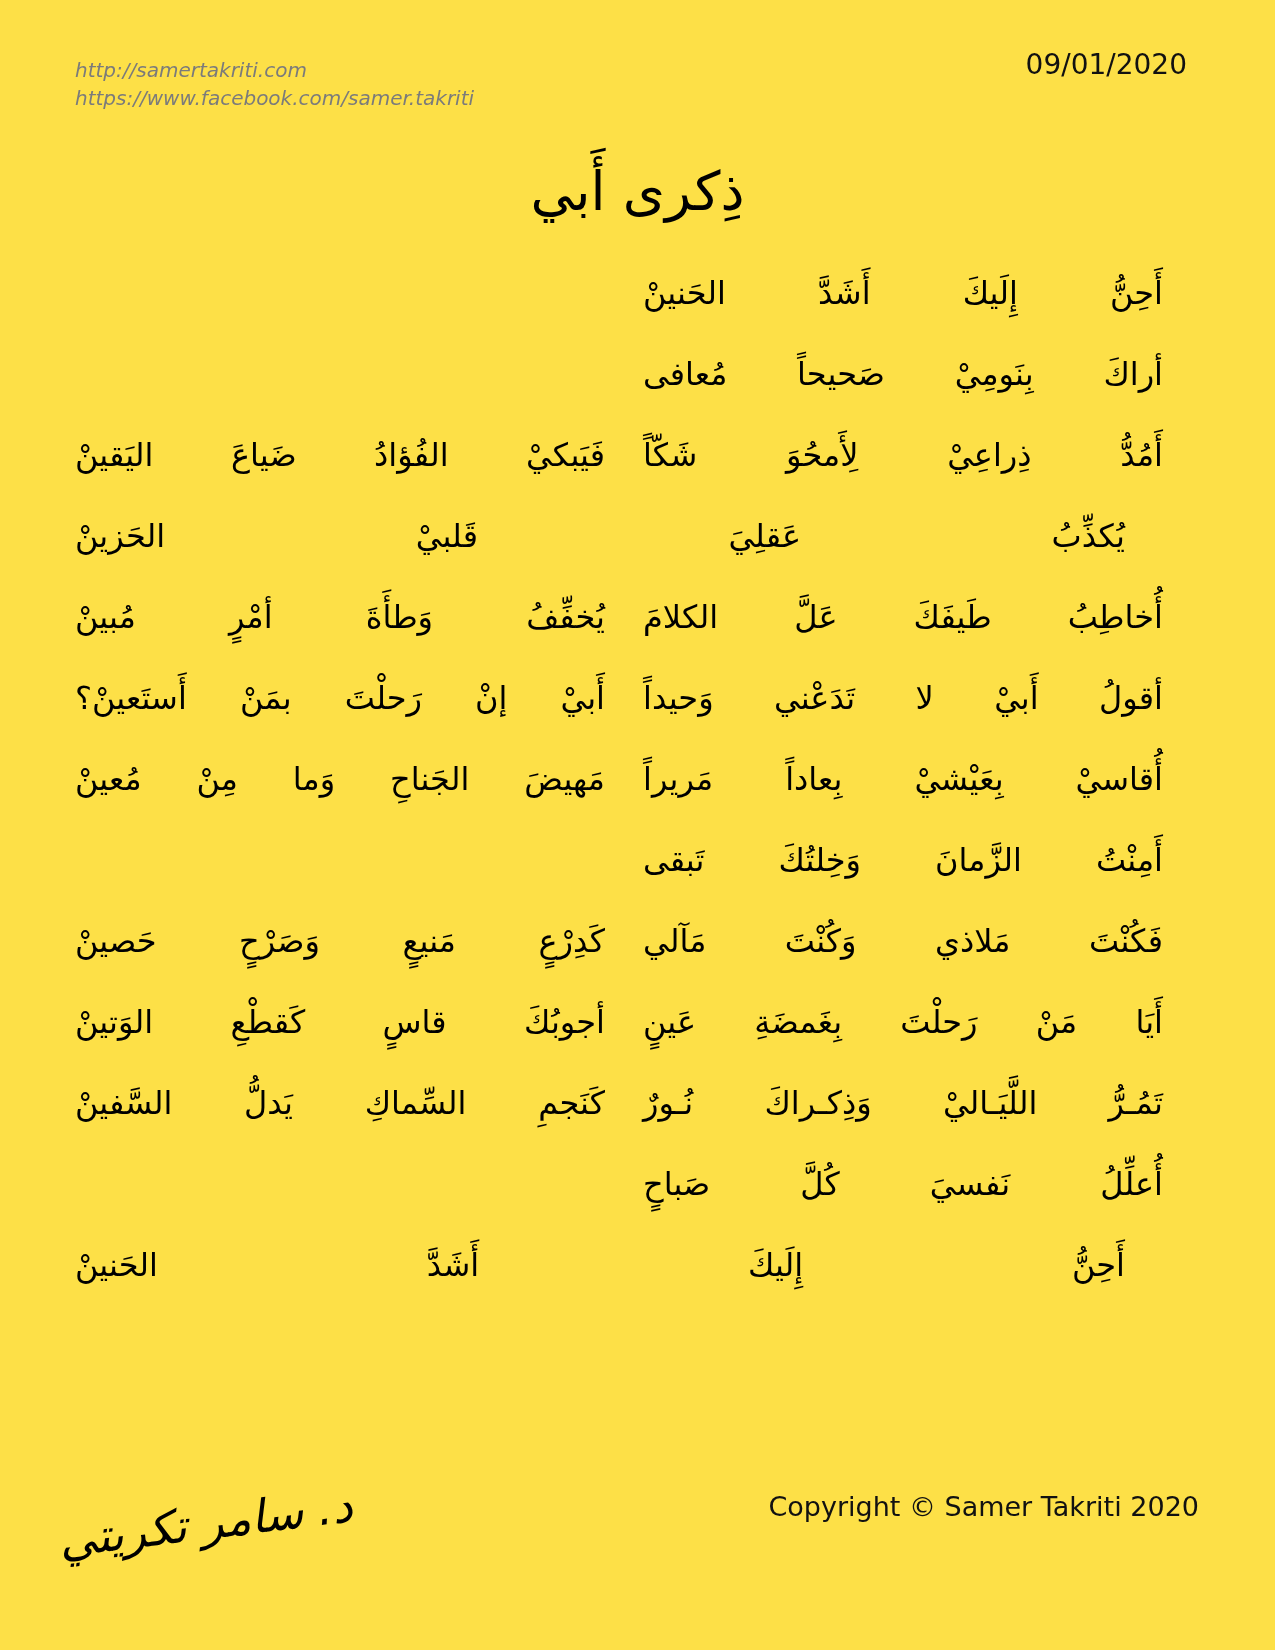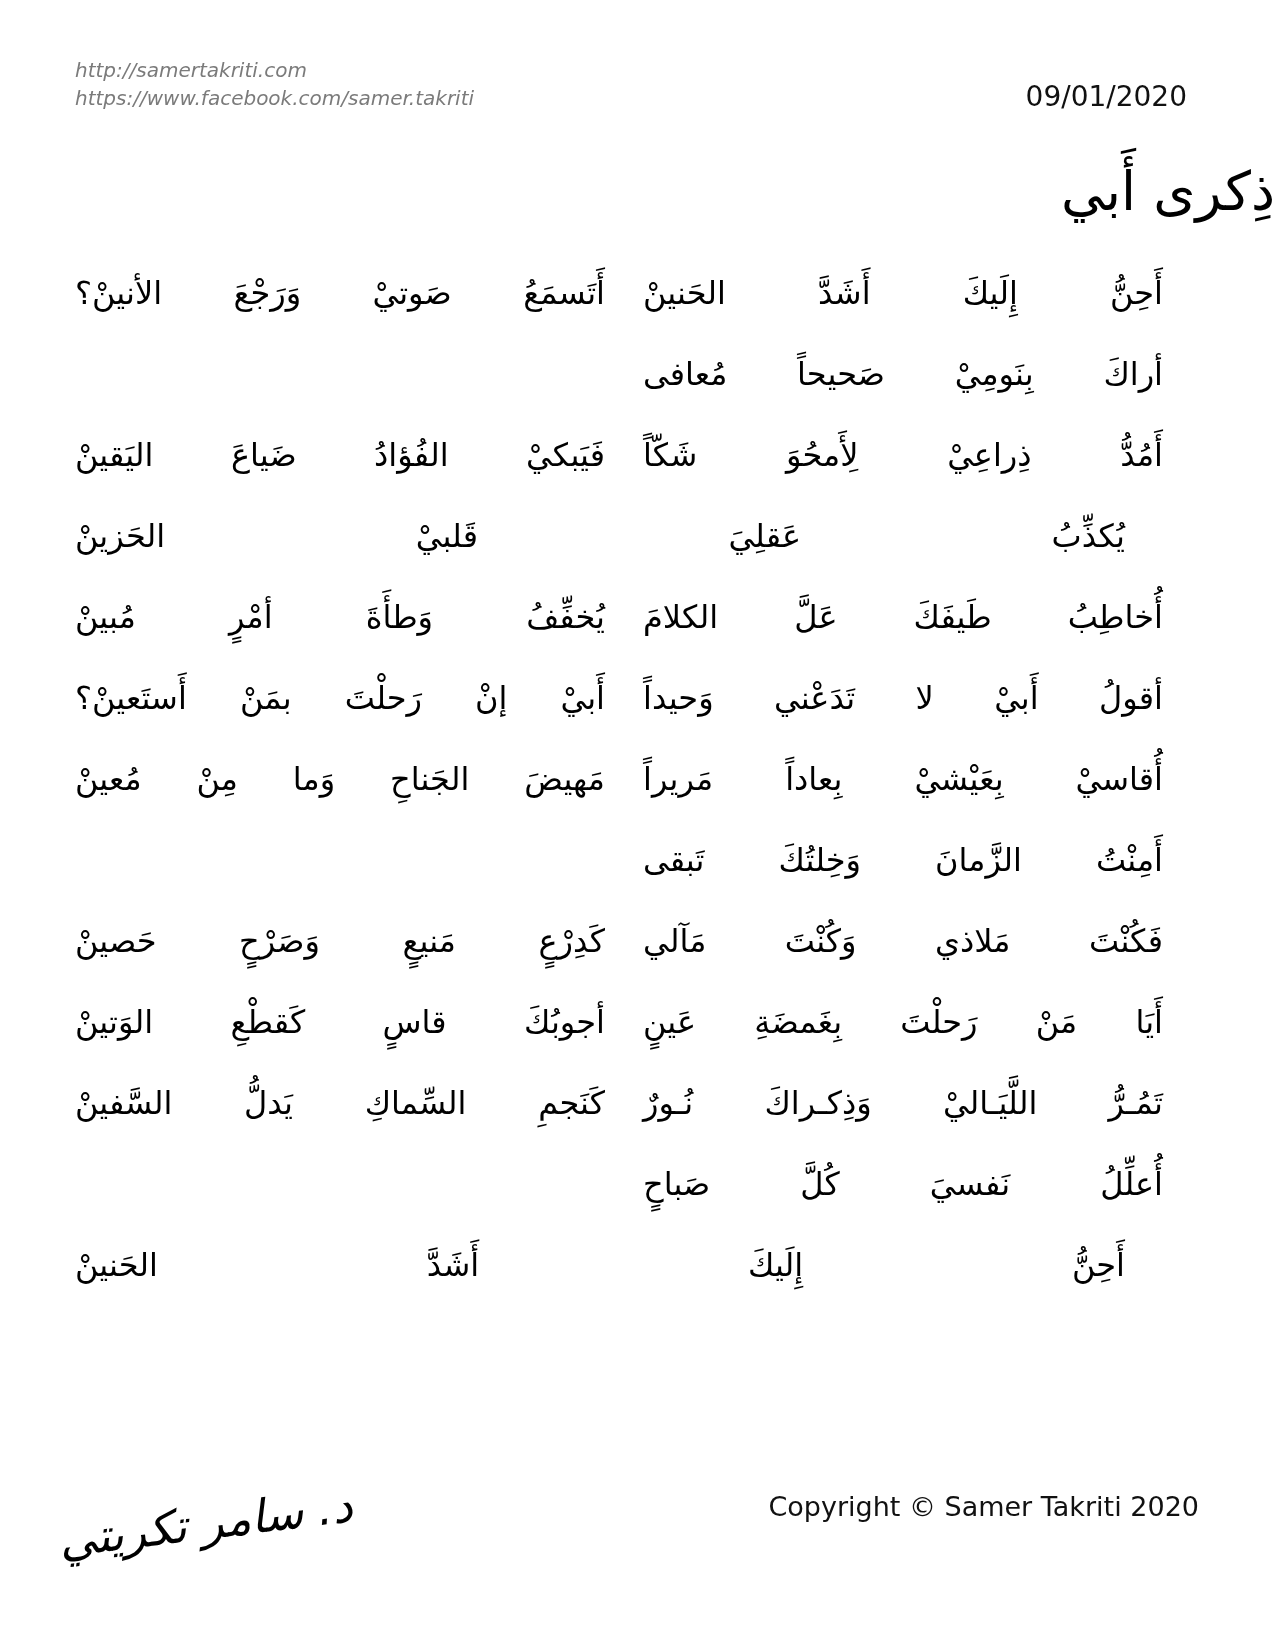--- a/index.html
+++ b/index.html
@@ -1,48 +1,48 @@
 <!DOCTYPE html>
 <html lang="ar"><head>
 <meta charset="utf-8">
 <style>
   html, body { margin: 0; padding: 0; background: #e8e8e8; }
   .page {
     position: relative;
     width: 1275px;
     height: 1650px;
     margin: 0 auto;
-    background: #ffffff;
+    background: #fde047;
     font-family: "DejaVu Sans", sans-serif;
     color: #000000;
     overflow: hidden;
   }
   .header-urls {
     position: absolute;
     top: 56px;
     left: 75px;
     font-style: italic;
     color: #7b7b7b;
     font-size: 20px;
     line-height: 28px;
     font-family: "DejaVu Sans", sans-serif;
   }
   .header-date {
     position: absolute;
-    top: 80px;
+    top: 48px;
     right: 88px;
     font-size: 28px;
     color: #111111;
   }
   .poem-title {
     position: absolute;
     top: 142px;
     left: 0;
     width: 100%;
-    text-align: right;
+    text-align: center;
     direction: rtl;
     font-size: 54px;
     line-height: 100px;
     color: #000000;
   }
   .poem {
     position: absolute;
     top: 252px;
     left: 75px;
     right: 112px;
@@ -96,21 +96,20 @@
   </div>
 
   <div class="header-date">09/01/2020</div>
 
   <div class="poem-title">ذِكرى أَبي</div>
 
   <div class="poem">
     <div class="verse-row">
       <div class="hemistich first">أَحِنُّ إِلَيكَ أَشَدَّ الحَنينْ</div>
       <div class="col-gap"></div>
-      <div class="hemistich second">أَتَسمَعُ صَوتيْ وَرَجْعَ الأنينْ؟</div>
     </div>
     <div class="verse-row">
       <div class="hemistich first">أراكَ بِنَومِيْ صَحيحاً مُعافى</div>
       <div class="col-gap"></div>
     </div>
     <div class="verse-row">
       <div class="hemistich first">أَمُدُّ ذِراعِيْ لِأَمحُوَ شَكّاً</div>
       <div class="col-gap"></div>
       <div class="hemistich second">فَيَبكيْ الفُؤادُ ضَياعَ اليَقينْ</div>
     </div>

